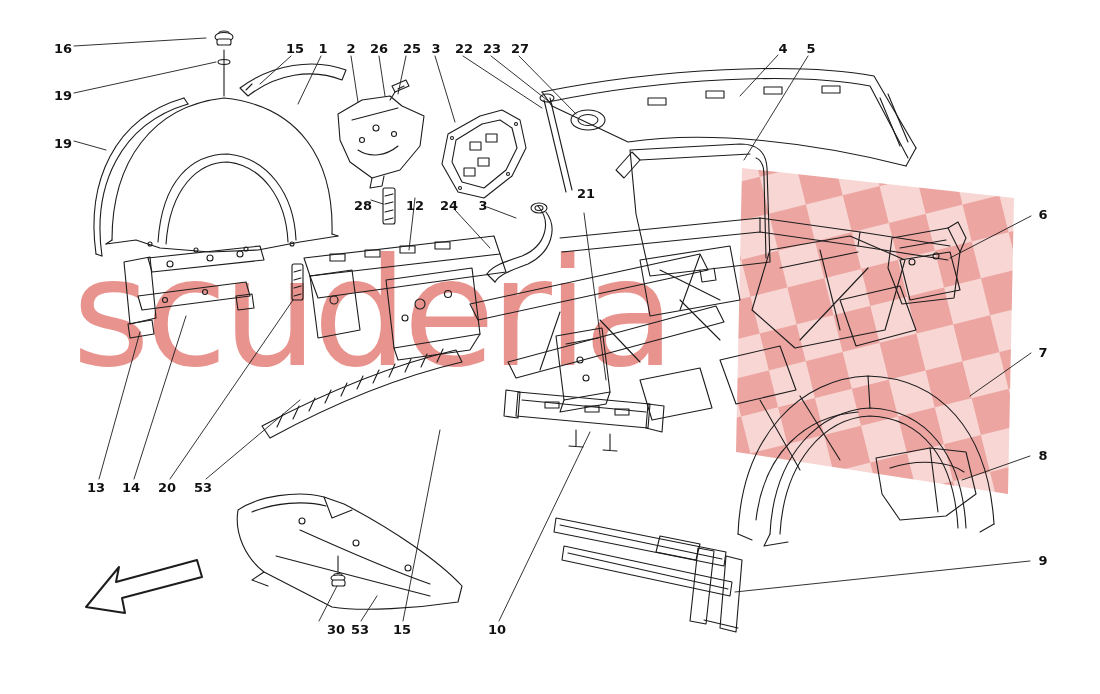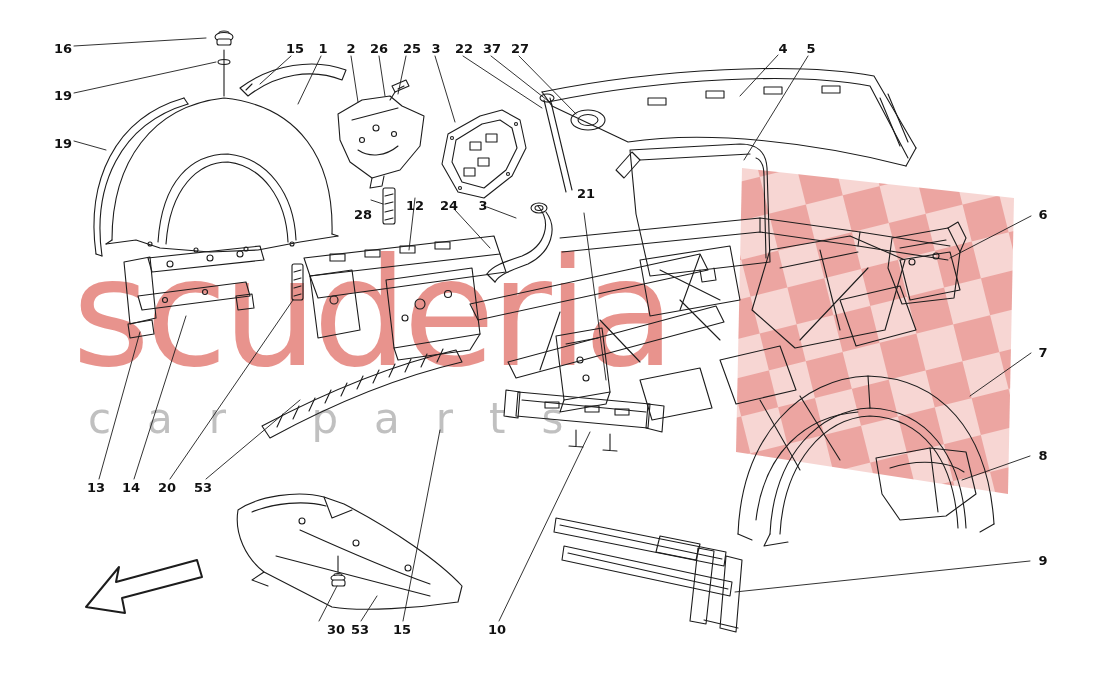--- a/index.html
+++ b/index.html
@@ -25,21 +25,20 @@
     position:absolute;transform:translate(-50%,-50%);
     font-size:13px;font-weight:700;color:#111;
   }
 </style>
 </head>
 <body>
 
 <div class="stage">
 
   <div class="wm-title">scuderia</div>
-  <div class="wm-sub">car parts</div>
 
   <svg class="art" width="1100" height="694" viewBox="0 0 1100 694">
     <defs>
       <pattern id="checker" width="76" height="76" patternUnits="userSpaceOnUse" patternTransform="rotate(-14 880 320)">
         <rect x="0" y="0" width="38" height="38" fill="#d4382e"></rect>
         <rect x="38" y="38" width="38" height="38" fill="#d4382e"></rect>
         <rect x="38" y="0" width="38" height="38" fill="#eda49e"></rect>
         <rect x="0" y="38" width="38" height="38" fill="#eda49e"></rect>
       </pattern>
     </defs>
@@ -308,29 +307,29 @@
     <span class="callout" style="left:63px;top:48px">16</span>
     <span class="callout" style="left:63px;top:95px">19</span>
     <span class="callout" style="left:63px;top:143px">19</span>
     <span class="callout" style="left:295px;top:48px">15</span>
     <span class="callout" style="left:323px;top:48px">1</span>
     <span class="callout" style="left:351px;top:48px">2</span>
     <span class="callout" style="left:379px;top:48px">26</span>
     <span class="callout" style="left:412px;top:48px">25</span>
     <span class="callout" style="left:436px;top:48px">3</span>
     <span class="callout" style="left:464px;top:48px">22</span>
-    <span class="callout" style="left:492px;top:48px">37</span>
+    <span class="callout" style="left:492px;top:48px">23</span>
     <span class="callout" style="left:520px;top:48px">27</span>
     <span class="callout" style="left:783px;top:48px">4</span>
     <span class="callout" style="left:811px;top:48px">5</span>
     <span class="callout" style="left:1043px;top:214px">6</span>
     <span class="callout" style="left:1043px;top:352px">7</span>
     <span class="callout" style="left:1043px;top:455px">8</span>
     <span class="callout" style="left:1043px;top:560px">9</span>
-    <span class="callout" style="left:363px;top:214px">28</span>
+    <span class="callout" style="left:363px;top:205px">28</span>
     <span class="callout" style="left:415px;top:205px">12</span>
     <span class="callout" style="left:449px;top:205px">24</span>
     <span class="callout" style="left:483px;top:205px">3</span>
     <span class="callout" style="left:586px;top:193px">21</span>
     <span class="callout" style="left:96px;top:487px">13</span>
     <span class="callout" style="left:131px;top:487px">14</span>
     <span class="callout" style="left:167px;top:487px">20</span>
     <span class="callout" style="left:203px;top:487px">53</span>
     <span class="callout" style="left:336px;top:629px">30</span>
     <span class="callout" style="left:360px;top:629px">53</span>

